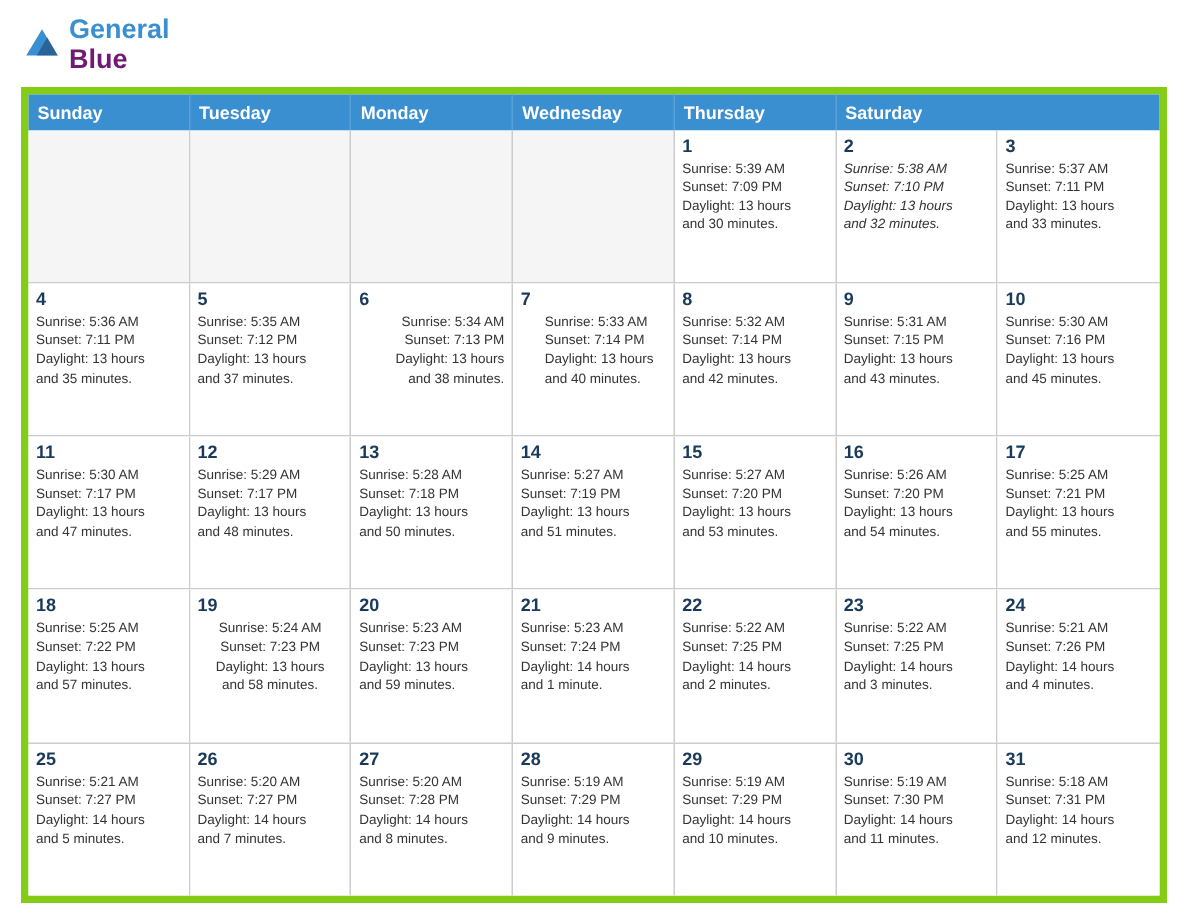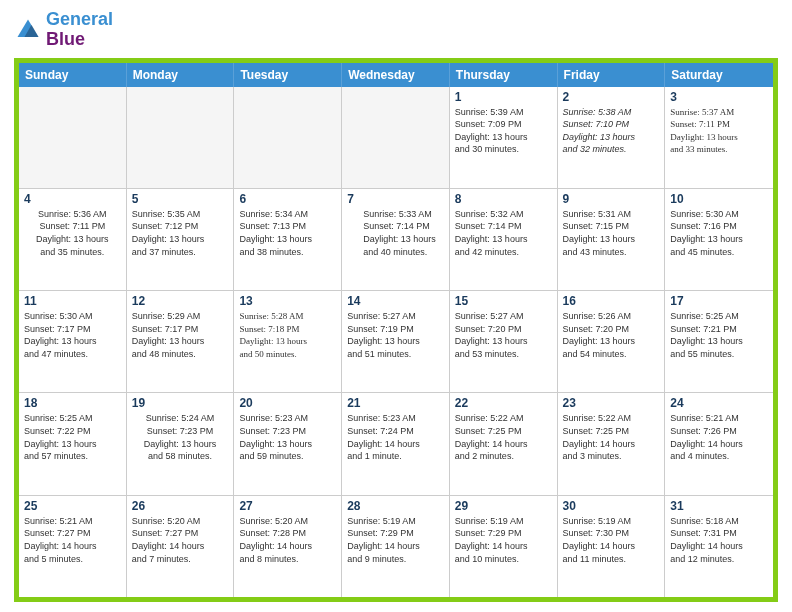--- a/index.html
+++ b/index.html
@@ -134,25 +134,24 @@
     </div>
     <div class="title-block">
       <div class="main-title"></div>
       <div class="subtitle"></div>
     </div>
   </div>
 
   <div class="calendar">
     <div class="cal-header">
     <div class="cal-header-cell">Sunday</div>
+        <div class="cal-header-cell">Tuesday</div>
         <div class="cal-header-cell">Monday</div>
-        <div class="cal-header-cell">Tuesday</div>
         <div class="cal-header-cell">Wednesday</div>
         <div class="cal-header-cell">Thursday</div>
-        <div class="cal-header-cell">Friday</div>
         <div class="cal-header-cell">Saturday</div>
       </div>
     <div class="cal-body">
     <div class="cal-row">
           <div class="cal-cell empty"></div>
           <div class="cal-cell empty"></div>
           <div class="cal-cell empty"></div>
           <div class="cal-cell empty"></div>
           <div class="cal-cell">
             <span class="day-num">1</span>
@@ -163,44 +162,44 @@
           </div>
           <div class="cal-cell">
             <span class="day-num">2</span>
             <div class="day-info" style="white-space: pre-line; font-style: italic;">Sunrise: 5:38 AM
 Sunset: 7:10 PM
 Daylight: 13 hours
 and 32 minutes.</div>
           </div>
           <div class="cal-cell">
             <span class="day-num">3</span>
-            <div class="day-info" style="white-space: pre-line; font-family: Liberation Serif, serif;">Sunrise: 5:37 AM
+            <div class="day-info" style="white-space: pre-line;">Sunrise: 5:37 AM
 Sunset: 7:11 PM
 Daylight: 13 hours
 and 33 minutes.</div>
           </div>
         </div>
         <div class="cal-row">
           <div class="cal-cell">
             <span class="day-num">4</span>
-            <div class="day-info" style="white-space: pre-line; text-align: center;">Sunrise: 5:36 AM
+            <div class="day-info" style="white-space: pre-line;">Sunrise: 5:36 AM
 Sunset: 7:11 PM
 Daylight: 13 hours
 and 35 minutes.</div>
           </div>
           <div class="cal-cell">
             <span class="day-num">5</span>
             <div class="day-info" style="white-space: pre-line;">Sunrise: 5:35 AM
 Sunset: 7:12 PM
 Daylight: 13 hours
 and 37 minutes.</div>
           </div>
           <div class="cal-cell">
             <span class="day-num">6</span>
-            <div class="day-info" style="white-space: pre-line;">Sunrise: 5:34 AM
+            <div class="day-info" style="white-space: pre-line; text-align: right;">Sunrise: 5:34 AM
 Sunset: 7:13 PM
 Daylight: 13 hours
 and 38 minutes.</div>
           </div>
           <div class="cal-cell">
             <span class="day-num">7</span>
             <div class="day-info" style="white-space: pre-line; margin-left: 16px;">Sunrise: 5:33 AM
 Sunset: 7:14 PM
 Daylight: 13 hours
 and 40 minutes.</div>
@@ -237,21 +236,21 @@
           </div>
           <div class="cal-cell">
             <span class="day-num">12</span>
             <div class="day-info" style="white-space: pre-line;">Sunrise: 5:29 AM
 Sunset: 7:17 PM
 Daylight: 13 hours
 and 48 minutes.</div>
           </div>
           <div class="cal-cell">
             <span class="day-num">13</span>
-            <div class="day-info" style="white-space: pre-line; font-family: Liberation Serif, serif;">Sunrise: 5:28 AM
+            <div class="day-info" style="white-space: pre-line;">Sunrise: 5:28 AM
 Sunset: 7:18 PM
 Daylight: 13 hours
 and 50 minutes.</div>
           </div>
           <div class="cal-cell">
             <span class="day-num">14</span>
             <div class="day-info" style="white-space: pre-line;">Sunrise: 5:27 AM
 Sunset: 7:19 PM
 Daylight: 13 hours
 and 51 minutes.</div>

